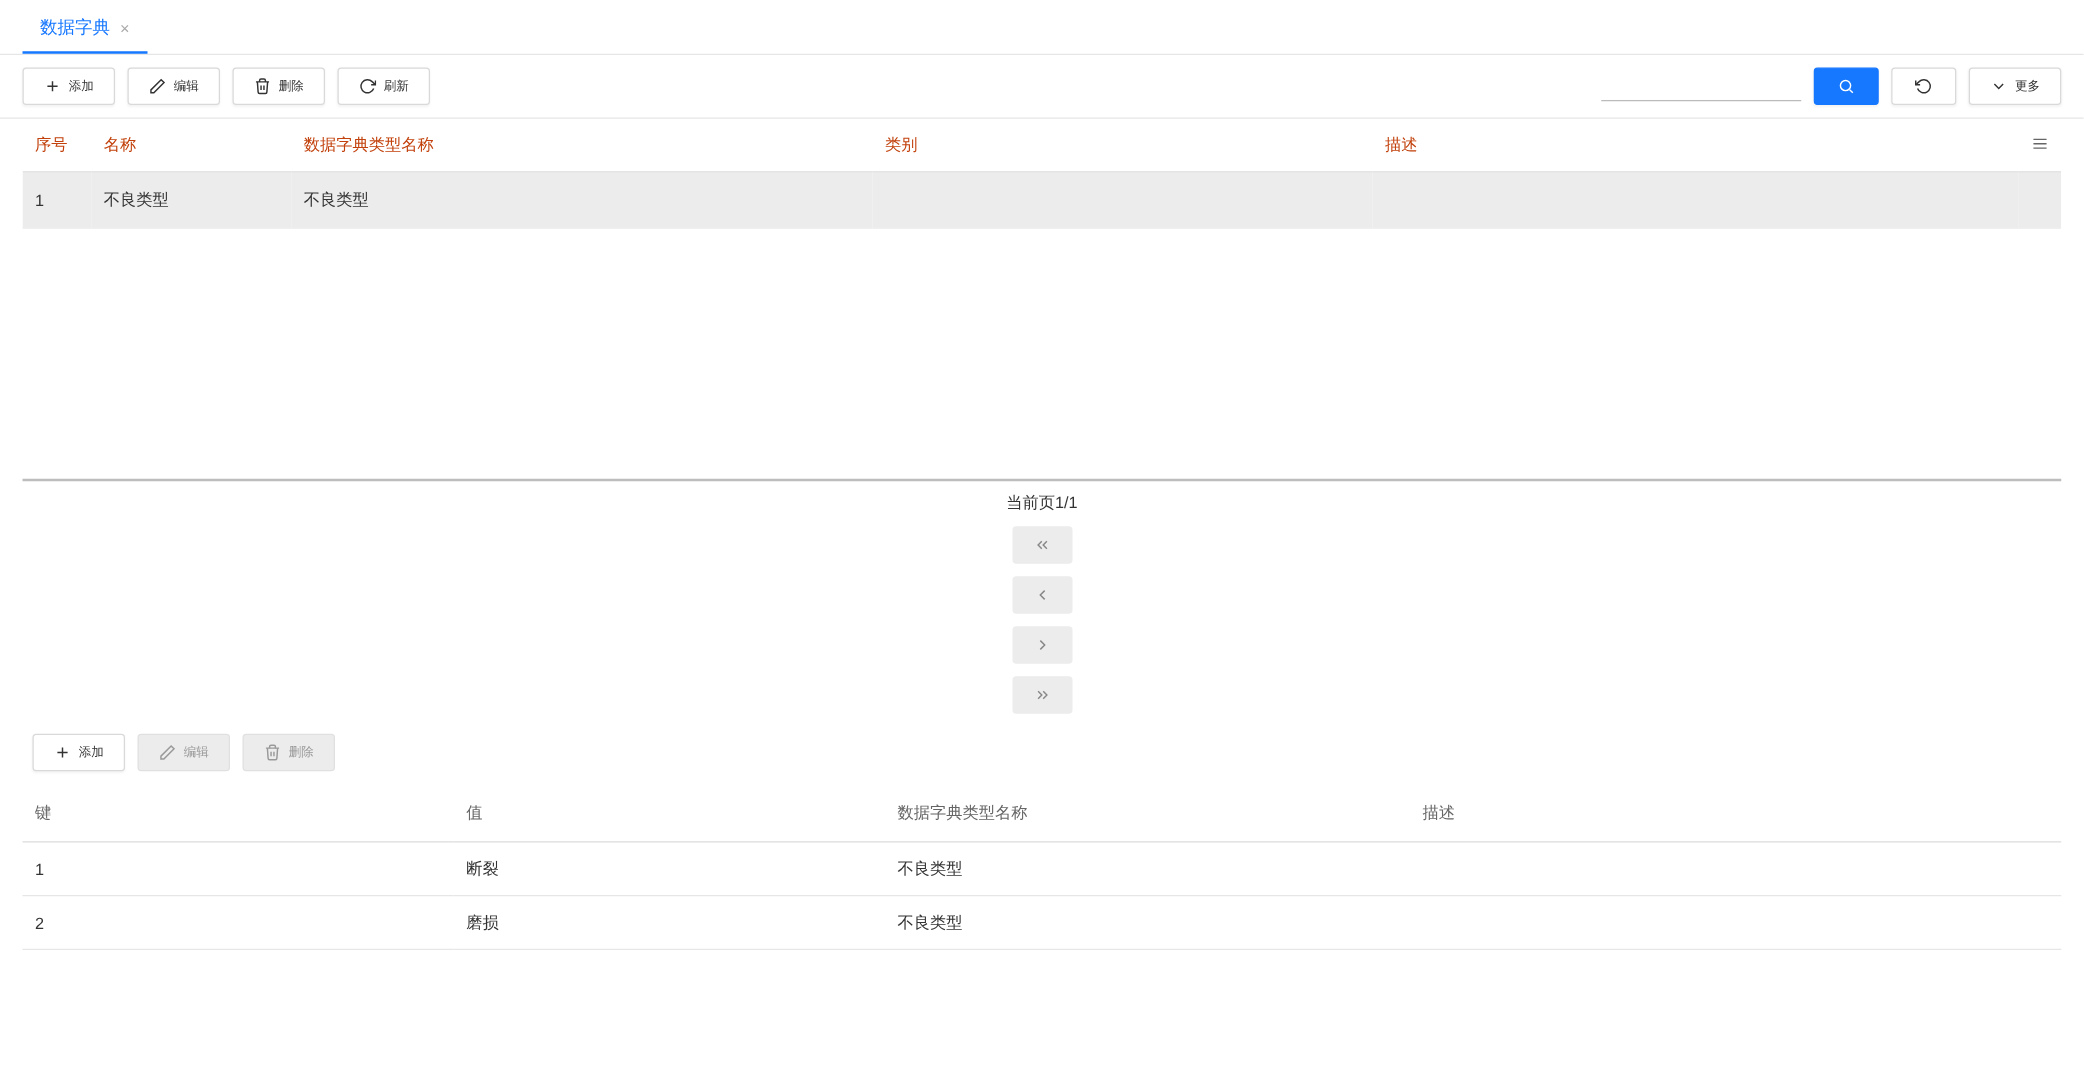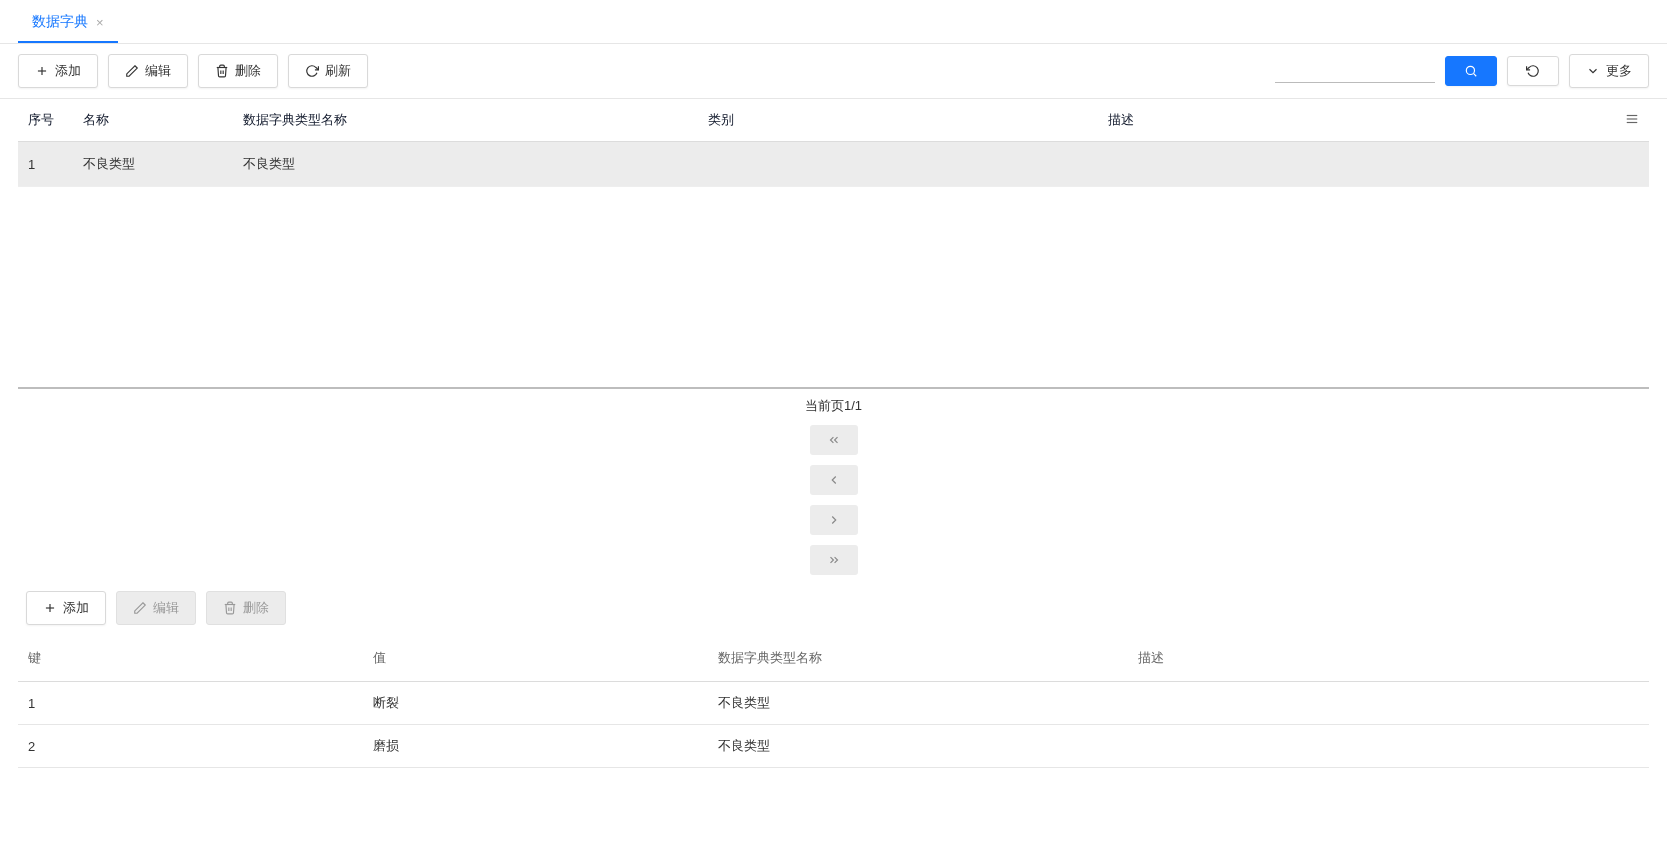--- a/index.html
+++ b/index.html
@@ -47,21 +47,21 @@
     gap: 10px;
   }
   .btn {
     display: inline-flex;
     align-items: center;
     gap: 6px;
     padding: 7px 16px;
     background: #fff;
     border: 1px solid #d9d9d9;
     border-radius: 3px;
-    font-size: 13px;
+    font-size: 10px;
     cursor: pointer;
     box-shadow: 0 1px 2px rgba(0,0,0,.05);
     color: #333;
   }
   .btn-disabled {
     background: #ececec;
     color: #999;
     border-color: #e0e0e0;
     box-shadow: none;
   }
@@ -96,21 +96,21 @@
   }
   .grid th, .grid td {
     text-align: left;
     font-weight: 400;
     font-size: 13px;
     color: #333;
   }
   .grid thead th {
     padding: 12px 10px;
     border-bottom: 1px solid #dcdcdc;
-    color: #0f172a;
+    color: #c2410c;
     position: relative;
   }
   .grid tbody td {
     padding: 13px 10px;
     border-bottom: 1px solid #eee;
   }
   .row-selected td {
     background: #ececec;
   }
   .upper-table-area {

